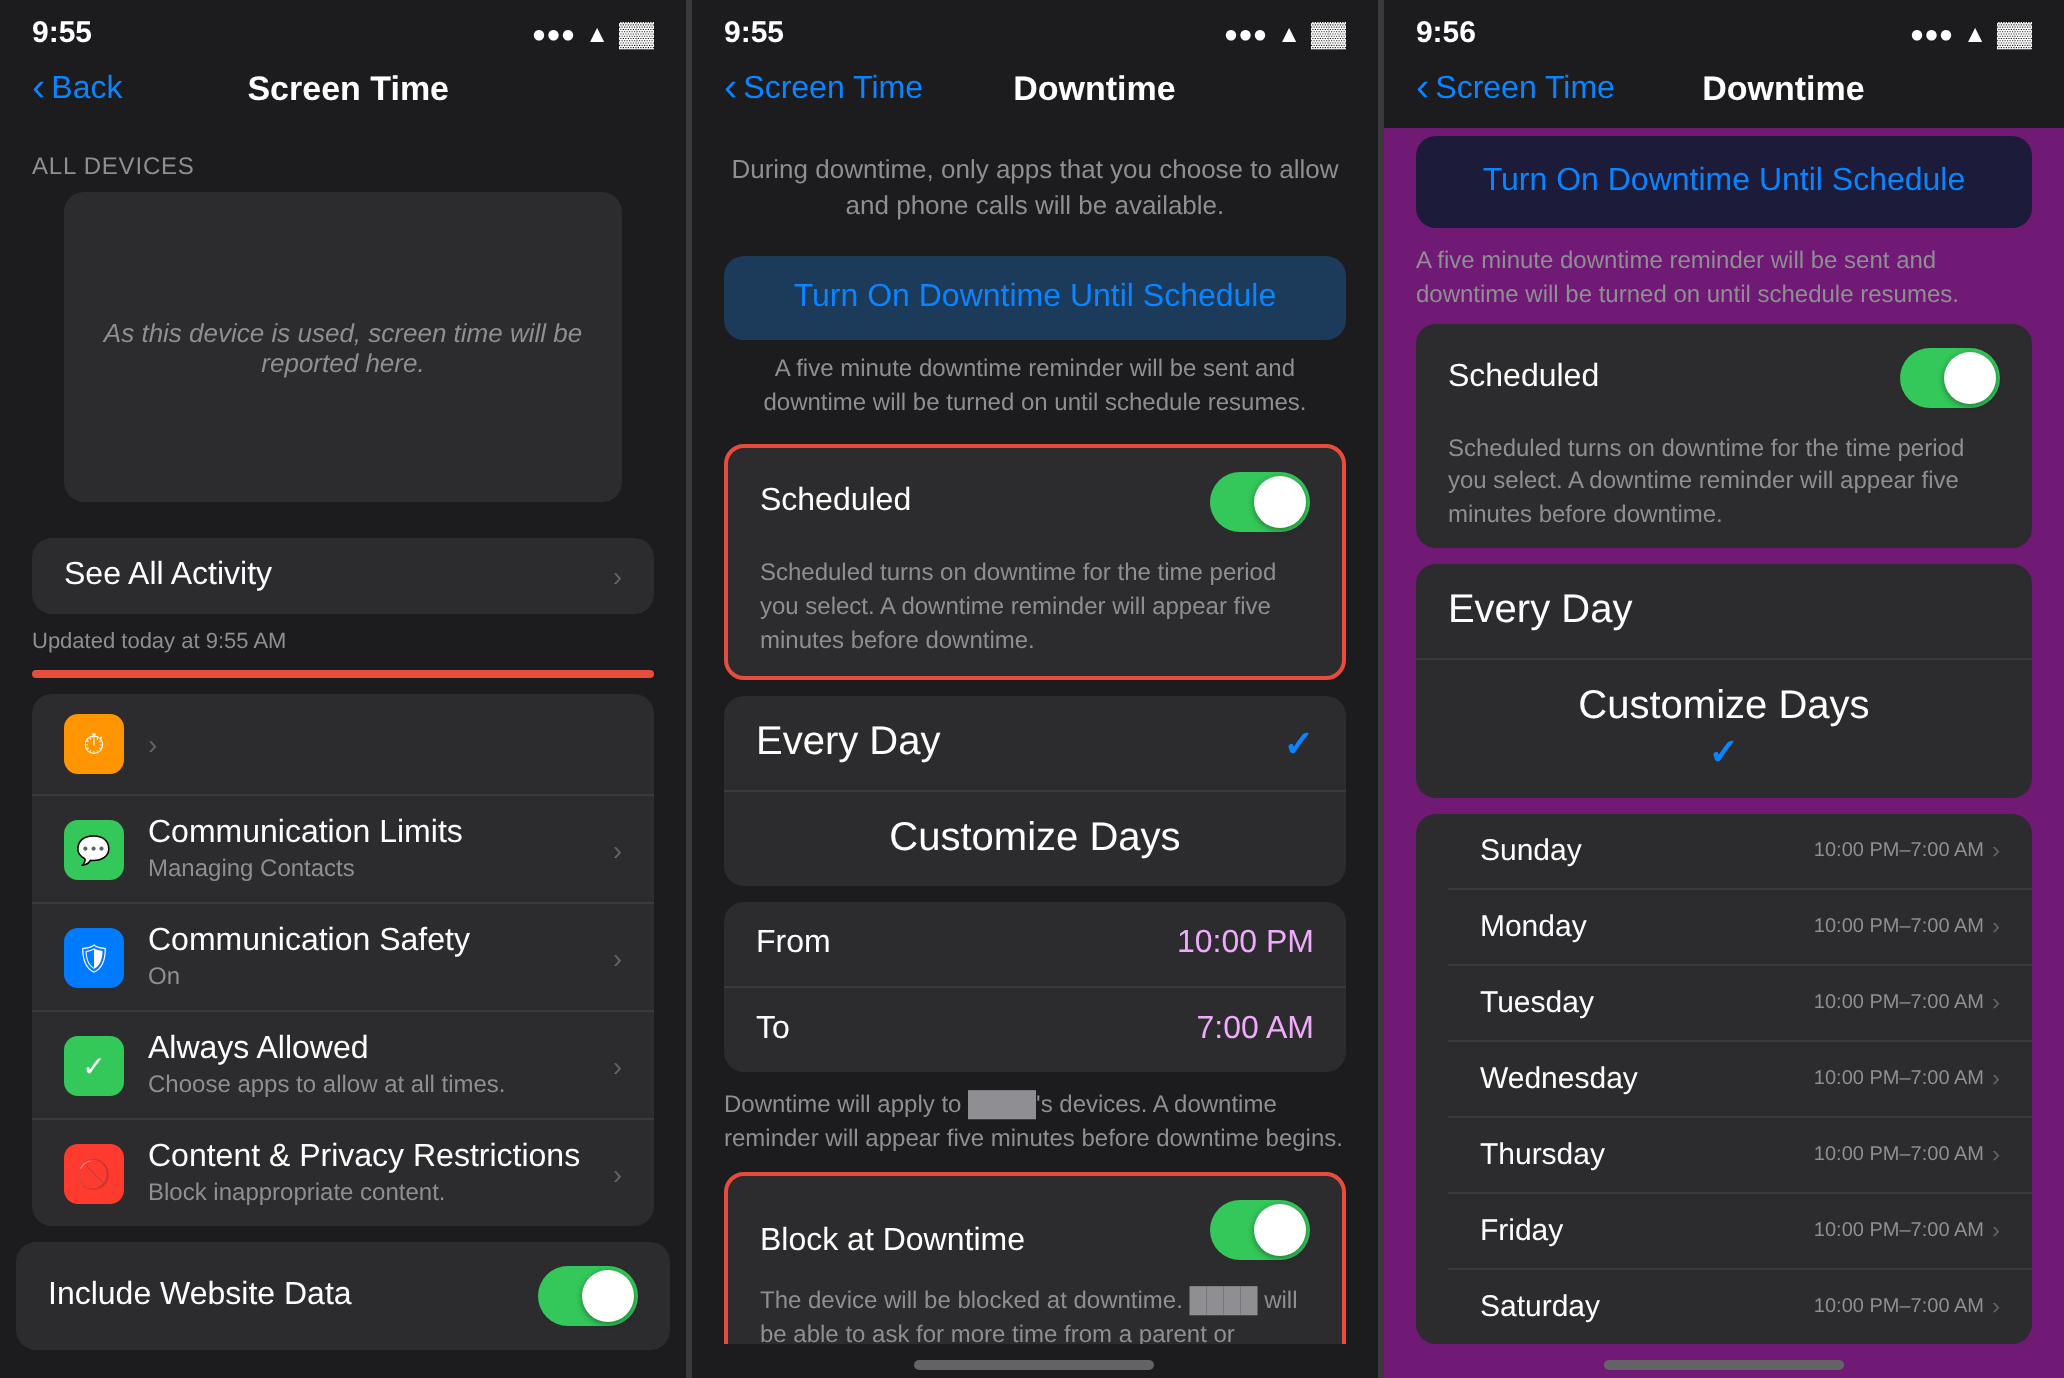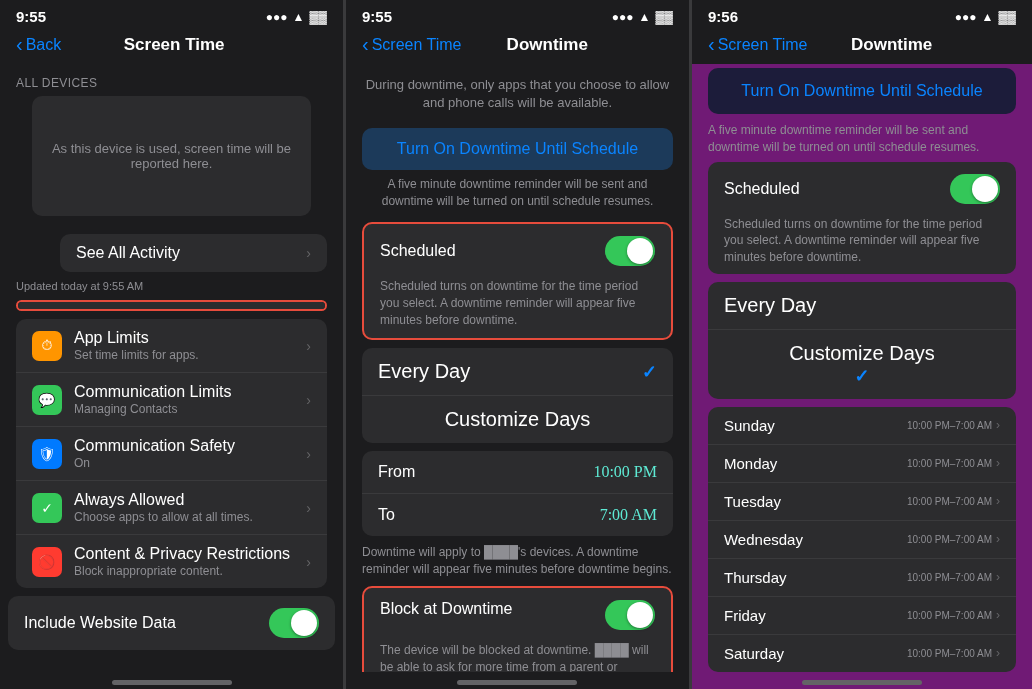--- a/index.html
+++ b/index.html
@@ -74,24 +74,25 @@
       text-transform: uppercase;
       padding: 12px 16px 6px;
       letter-spacing: 0.4px;
     }
 
     
     .device-preview {
       background: #2c2c2e;
       margin: 0 16px 10px;
       border-radius: 10px;
-      height: 120px;
+      height: 155px;
       display: flex;
       align-items: center;
       justify-content: center;
+      font-style: italic;
     }
     .device-preview-text {
       color: #8e8e93;
       font-size: 13px;
       text-align: center;
       padding: 16px;
     }
 
     
     .menu-item {
@@ -275,38 +276,38 @@
     }
     .from-to-row {
       display: flex;
       align-items: center;
       justify-content: space-between;
       padding: 12px 16px;
       border-bottom: 0.5px solid #3a3a3c;
     }
     .from-to-row:last-child { border-bottom: none; }
     .from-to-label { color: #fff; font-size: 16px; }
-    .from-to-value { color: #5eead4; font-size: 16px; font-family: Liberation Serif, serif; }
+    .from-to-value { color: #f0abfc; font-size: 16px; }
 
     .downtime-note {
       color: #8e8e93;
       font-size: 12px;
       line-height: 1.4;
       margin-bottom: 8px;
     }
 
     
     .block-section {
       background: #2c2c2e;
       border-radius: 10px;
       border: 2px solid #e74c3c;
     }
     .block-row {
       display: flex;
-      align-items: flex-start;
+      align-items: flex-end;
       justify-content: space-between;
       padding: 12px 16px;
     }
     .block-label { color: #fff; font-size: 16px; font-weight: 500; }
     .block-desc {
       color: #8e8e93;
       font-size: 12px;
       padding: 0 16px 10px;
       line-height: 1.4;
     }
@@ -333,20 +334,21 @@
       display: flex;
       flex-direction: column;
       overflow: hidden;
     }
 
     
     .days-section {
       background: #2c2c2e;
       border-radius: 10px;
       margin: 4px 16px 20px;
+      padding-left: 16px;
     }
     .day-row {
       display: flex;
       align-items: center;
       justify-content: space-between;
       padding: 10px 16px;
       border-bottom: 0.5px solid #3a3a3c;
       cursor: pointer;
     }
     .day-row:last-child { border-bottom: none; }
@@ -443,43 +445,39 @@
   </div>
 
   <div class="section-label">ALL DEVICES</div>
 
   <div style="padding: 0 16px 8px;">
     <div class="device-preview">
       <div class="device-preview-text">As this device is used, screen time will be reported here.</div>
     </div>
   </div>
 
-  <div style="padding: 0 16px; margin-bottom: 4px; margin-left: 44px;">
+  <div style="padding: 0 16px; margin-bottom: 4px;">
     <div class="see-activity-row">
       <span class="see-activity-title">See All Activity</span>
       <span class="menu-chevron">›</span>
     </div>
   </div>
   <div class="updated-text">Updated today at 9:55 AM</div>
 
   <div class="downtime-highlighted">
     <div class="menu-item">
       
       
       
     </div>
   </div>
 
   <div class="items-group">
     <div class="menu-item">
       <div class="menu-icon icon-orange" style="color:#fff;font-size:14px;">⏱</div>
-      <div class="menu-text">
-        <div class="menu-title">App Limits</div>
-        <div class="menu-subtitle">Set time limits for apps.</div>
-      </div>
       <span class="menu-chevron">›</span>
     </div>
     <div class="menu-item">
       <div class="menu-icon icon-green2" style="color:#fff;font-size:14px;">💬</div>
       <div class="menu-text">
         <div class="menu-title">Communication Limits</div>
         <div class="menu-subtitle">Managing Contacts</div>
       </div>
       <span class="menu-chevron">›</span>
     </div>

